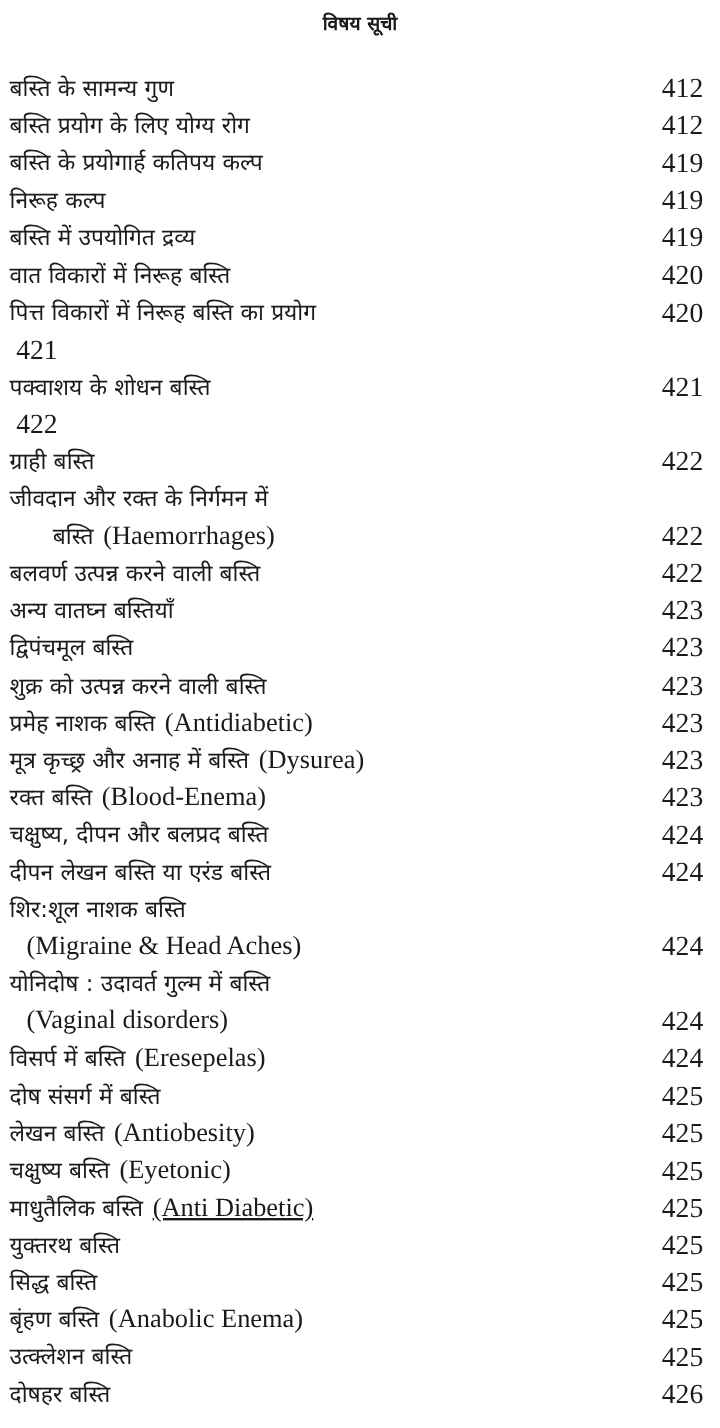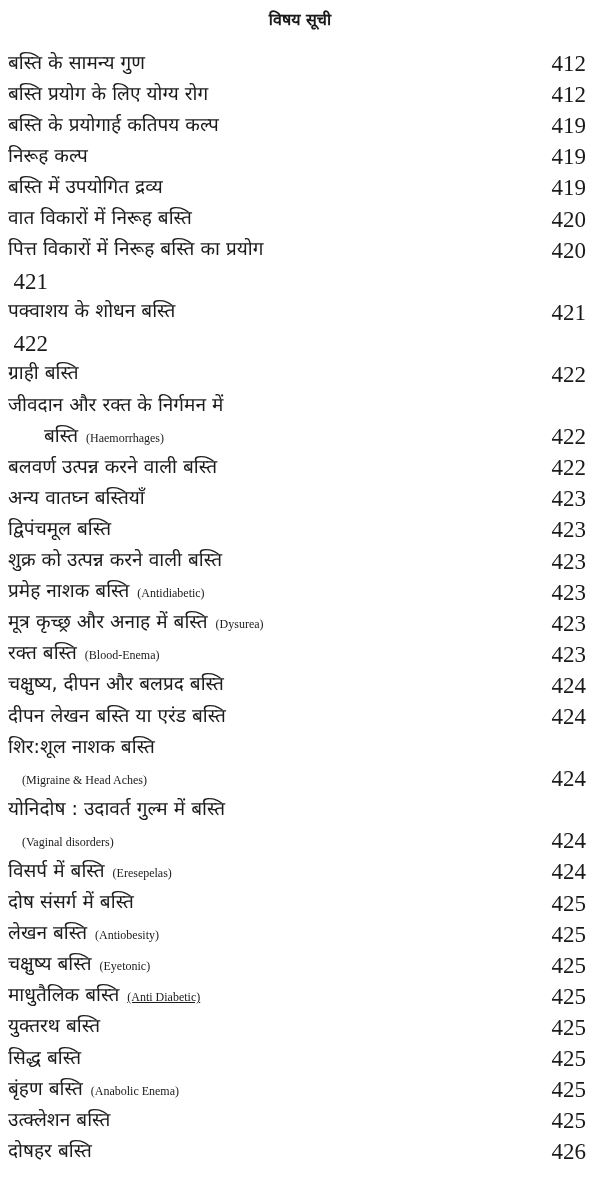--- a/index.html
+++ b/index.html
@@ -7,27 +7,27 @@
     width: 600px; height: 1190px; overflow: hidden;
     background: #ffffff; color: #1a1a1a;
     font-family: "DejaVu Serif", "Liberation Serif", serif;
     position: relative;
   }
   .title {
     position: absolute; top: 4px; left: 0; width: 600px;
     text-align: center; font-size: 16px; font-weight: bold;
     font-family: "DejaVu Sans", sans-serif; line-height: 32px;
   }
-  .toc { position: absolute; top: 48px; left: 8px; width: 578px; }
+  .toc { position: absolute; top: 58px; left: 8px; width: 578px; }
   .row {
     display: flex; justify-content: space-between; align-items: center;
     height: 31.1px; font-size: 19px; line-height: 31px; white-space: nowrap;
   }
   .row .label { font-family: "DejaVu Sans", sans-serif; font-size: 19px; }
-  .row .label .en { font-family: "Liberation Serif", serif; font-size: 12px; }
+  .row .label .en { font-family: "Liberation Serif", serif; font-size: 22px; }
   .row.indent .label { padding-left: 36px; }
   .row.indent-small .label { padding-left: 14px; }
   .page { font-family: "Liberation Serif", serif; font-size: 23px; text-align: right; min-width: 40px; }
 </style>
 </head>
 <body>
 
 <div class="title">विषय सूची</div>
 
 <div class="toc" id="toc">

